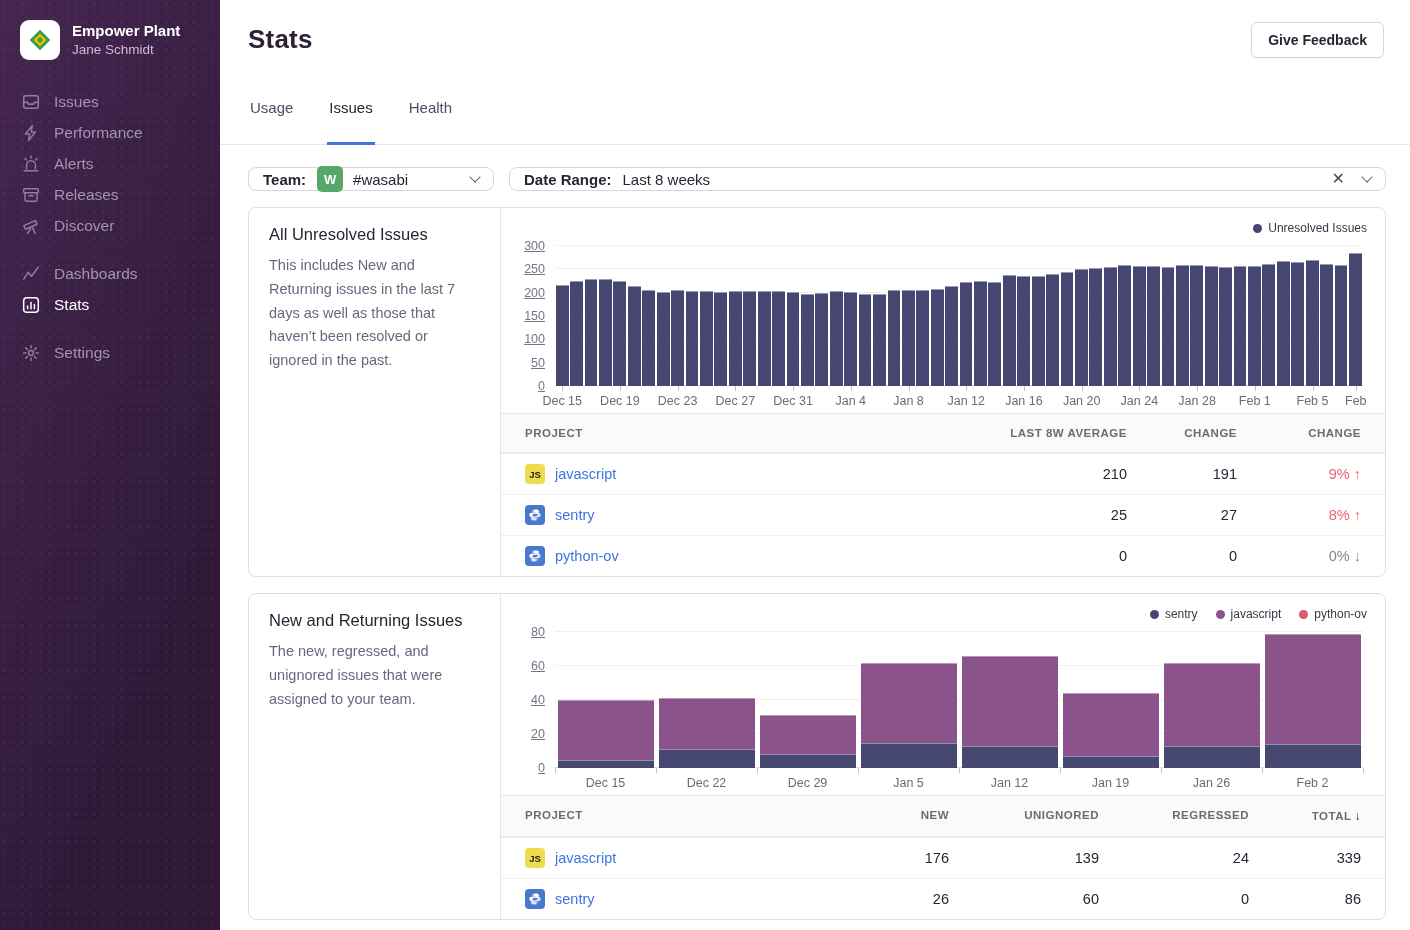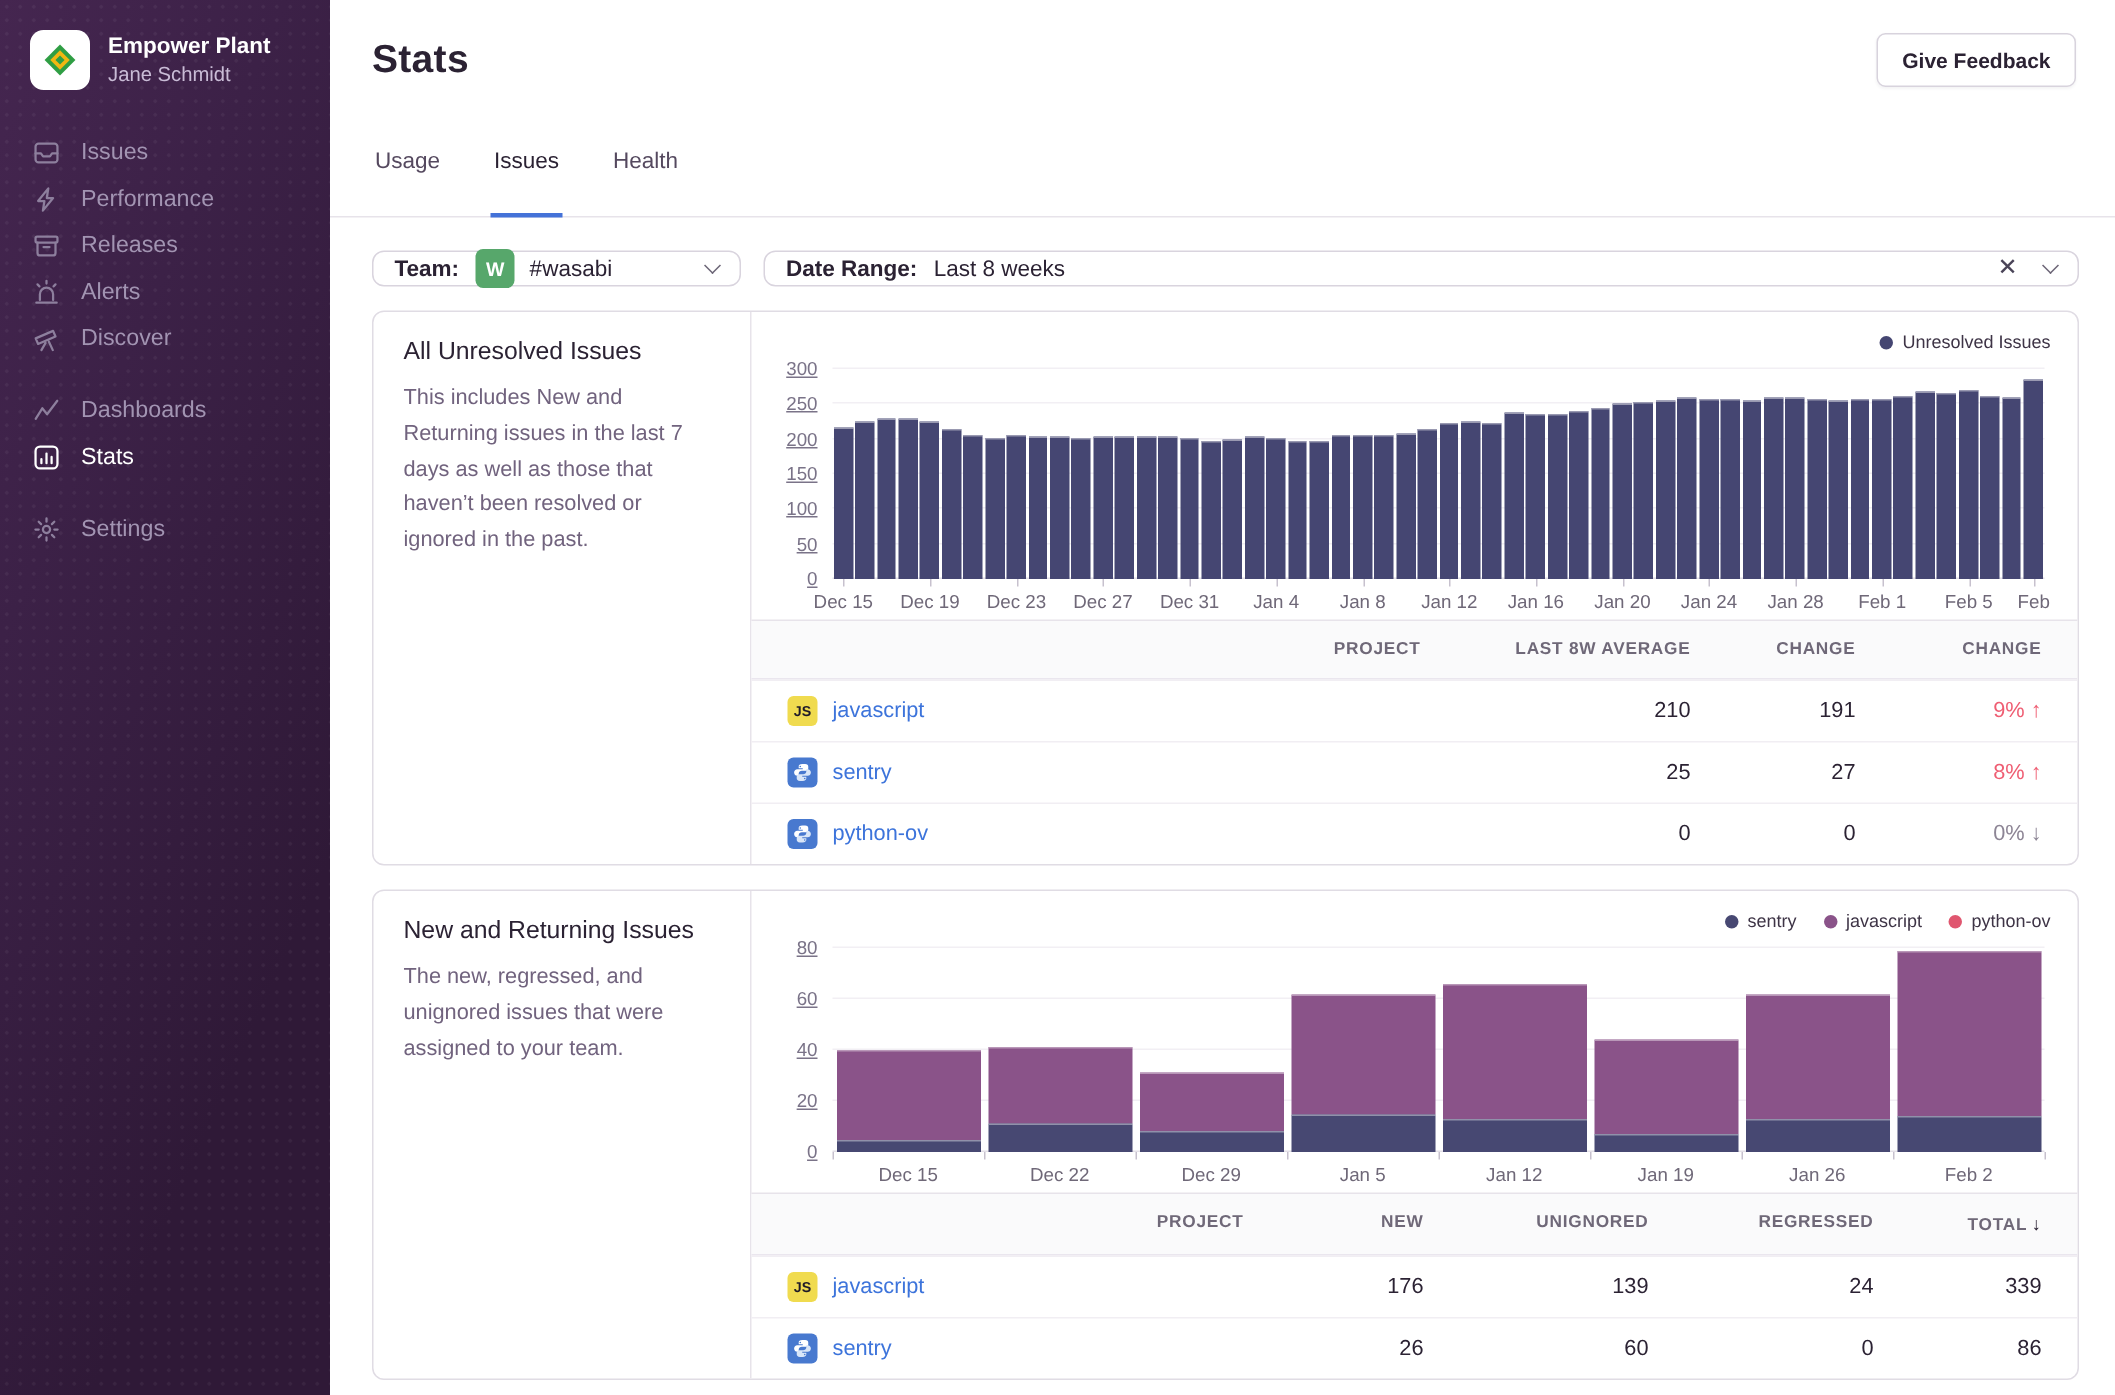--- a/index.html
+++ b/index.html
@@ -85,21 +85,21 @@
   .seg { width:100%; }
   .seg.vis { box-shadow:inset 0 1px 0 rgba(255,255,255,.4); }
   .xlabels2 { display:flex; margin:0 8px 0 44px; position:relative; height:27px; }
   .xlabel2 { flex:1; text-align:center; padding-top:8px; font-size:12.5px; color:#6f6878; }
 
   
   .table { border-top:1px solid #e7e3ea; }
   .thead { display:grid; background:#fafafb; border-bottom:1px solid #eae6ee; }
   .th { padding:13px 24px; font-size:11.5px; font-weight:bold; letter-spacing:.5px; color:#6f6878;
     text-align:right; white-space:nowrap; }
-  .th:first-child { text-align:right; }
+  .th:first-child { text-align:left; }
   .sort-arrow { font-size:12px; margin-left:3px; color:#2b2233; }
   .trow { display:grid; border-top:1px solid #f1eef3; align-items:center; height:41px; }
   .trow:first-child { border-top:none; }
   .td { padding:0 24px; font-size:14.5px; color:#2b2233; text-align:right; }
   .td.project { text-align:left; display:flex; align-items:center; gap:10px; }
   .proj-icon { width:20px; height:20px; border-radius:4px; flex:none; display:grid; place-items:center; }
   .js-icon { background:#f0db4f; color:#1e1a28; font-size:9.5px; font-weight:bold; }
   .python-icon svg { width:14px; height:14px; }
   .proj-link { color:#3d74db; cursor:pointer; }
   .change.bad { color:#ef5e73; }
@@ -141,33 +141,33 @@
             <span class="nav-ic" style="display: flex;">
               <svg viewBox="0 0 18 18">
                 <path d="M10.2 1.6L3.4 10h4.2l-1 6.4L13.4 8H9.2l1-6.4z"></path>
               </svg>
             </span>
             <span>Performance</span>
           </div>
           <div class="nav-item">
             <span class="nav-ic" style="display: flex;">
               <svg viewBox="0 0 18 18">
+                <path d="M4.6 14v-3.8a4.4 4.4 0 018.8 0V14M2.2 15.8h13.6M9 1.2v1.8M3 3.6l1.3 1.3M15 3.6l-1.3 1.3"></path>
+              </svg>
+            </span>
+            <span>Alerts</span>
+          </div>
+          <div class="nav-item">
+            <span class="nav-ic" style="display: flex;">
+              <svg viewBox="0 0 18 18">
                 <rect x="1.7" y="2.7" width="14.6" height="4" rx="1"></rect>
                 <path d="M3 6.7v7a1.6 1.6 0 001.6 1.6h8.8A1.6 1.6 0 0015 13.7v-7M7 9.7h4"></path>
               </svg>
             </span>
             <span>Releases</span>
-          </div>
-          <div class="nav-item">
-            <span class="nav-ic" style="display: flex;">
-              <svg viewBox="0 0 18 18">
-                <path d="M4.6 14v-3.8a4.4 4.4 0 018.8 0V14M2.2 15.8h13.6M9 1.2v1.8M3 3.6l1.3 1.3M15 3.6l-1.3 1.3"></path>
-              </svg>
-            </span>
-            <span>Alerts</span>
           </div>
           <div class="nav-item">
             <span class="nav-ic" style="display: flex;">
               <svg viewBox="0 0 18 18">
                 <path d="M1.8 8.6l11.6-5 1.6 3.7-11.6 5zM8.4 11.6l-2.8 4.8M10.6 10.8l2.6 5.6"></path>
               </svg>
             </span>
             <span>Discover</span>
           </div>
         </div>

